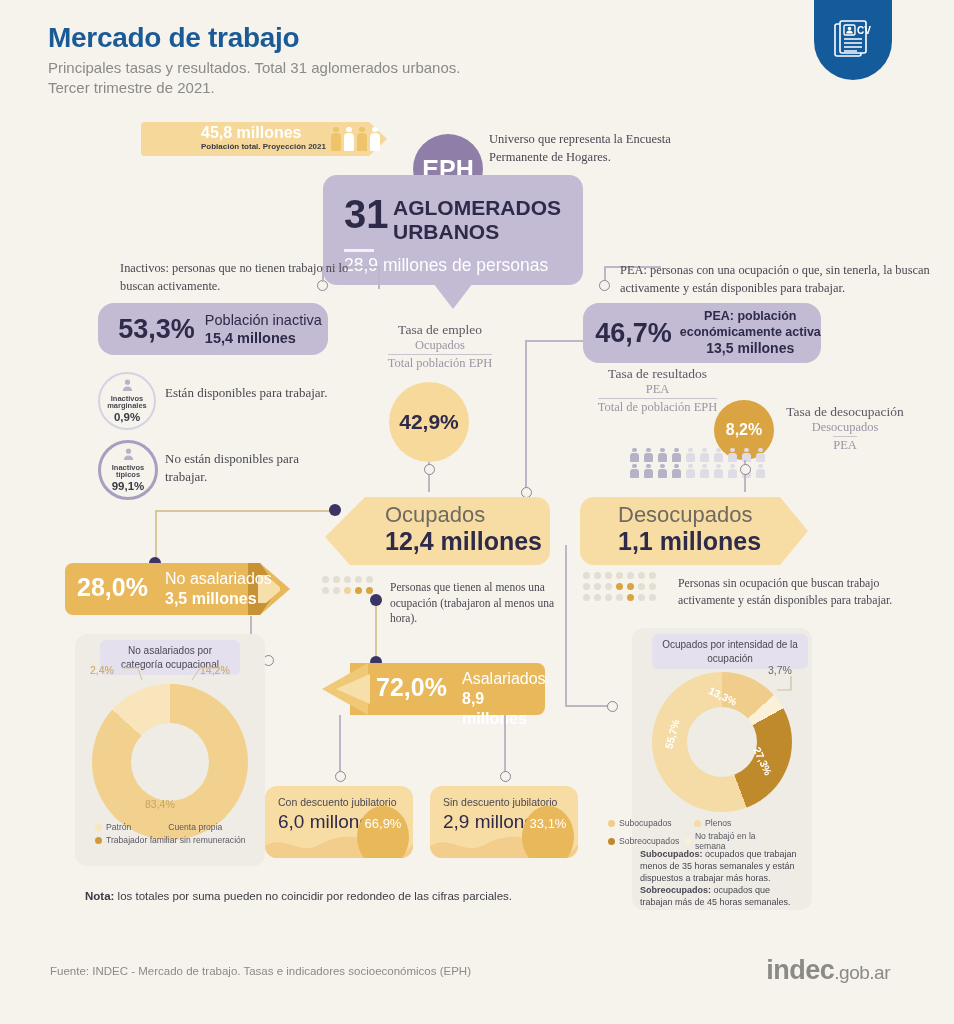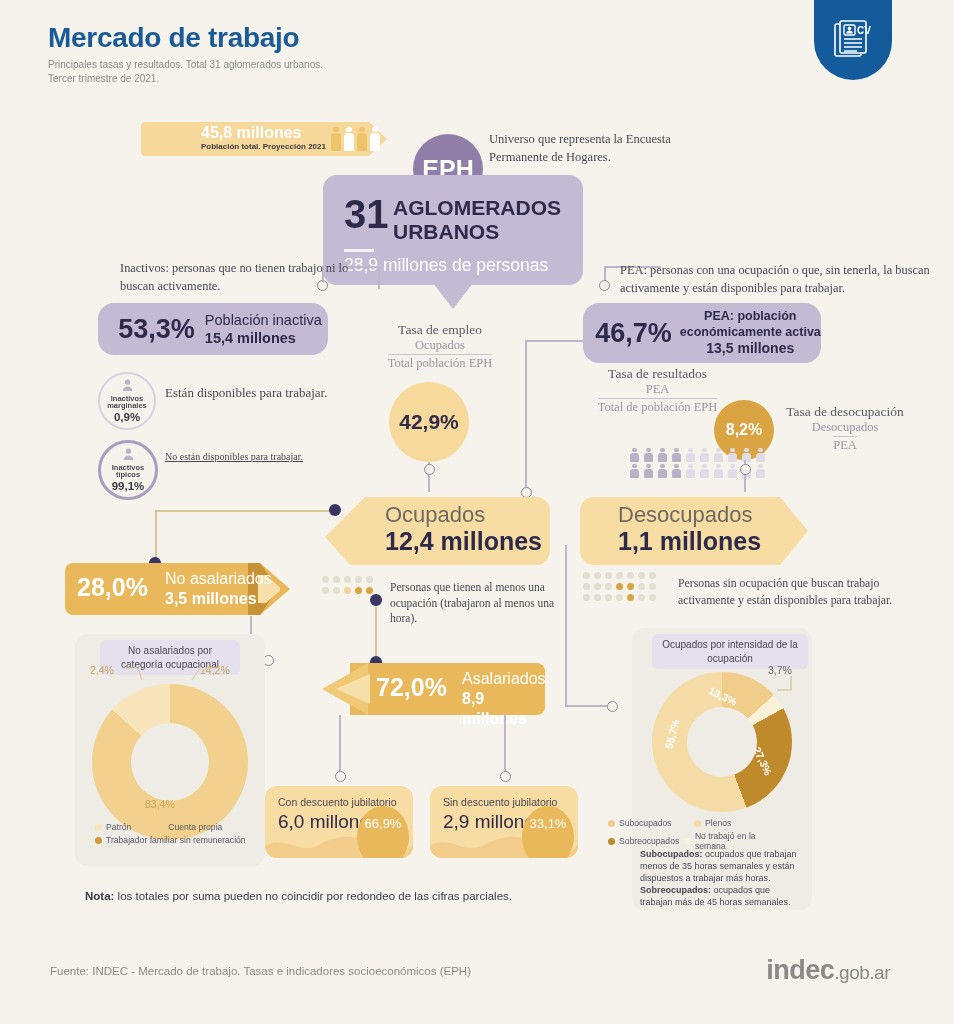--- a/index.html
+++ b/index.html
@@ -9,21 +9,21 @@
     font-family:"Liberation Sans",sans-serif;
     position:relative;overflow:hidden;
     color:#3b3a44;
   }
   .page{position:absolute;inset:0;}
   .abs{position:absolute;}
   .serif{font-family:"Liberation Serif",serif;}
 
   
   #header-title{left:48px;top:22px;font-size:28px;font-weight:bold;color:#1a5a96;letter-spacing:-.3px;}
-  #header-sub{left:48px;top:58px;font-size:10px;color:#8b8a86;line-height:1.35;width:480px;}
+  #header-sub{left:48px;top:58px;font-size:15px;color:#8b8a86;line-height:1.35;width:480px;}
 
   
   #cv-badge{right:62px;top:0;width:78px;height:80px;background:#145b9b;
     border-radius:0 0 39px 39px;display:flex;align-items:center;justify-content:center;}
 
   
   #pop-banner{left:141px;top:122px;width:246px;height:34px;}
   #pop-banner .bg{position:absolute;inset:0;background:#f5d89a;
      clip-path:polygon(0 0,228px 0,246px 17px,228px 34px,0 34px);border-radius:4px 0 0 4px;}
   #pop-banner .v{position:absolute;left:60px;top:2px;font-size:16px;font-weight:bold;color:#ffffff;}
@@ -64,21 +64,21 @@
 
   
   .ring{position:absolute;width:54px;height:54px;border-radius:50%;
      display:flex;flex-direction:column;align-items:center;justify-content:center;
      font-size:7.5px;font-weight:bold;color:#4a4752;line-height:1.05;text-align:center;background:#f5f3ec;}
   #ring-marg{left:98px;top:372px;border:2px solid #d7d2e2;}
   #ring-tip{left:98px;top:440px;border:3px solid #a99dc0;}
   .ring .pc{font-size:11.5px;color:#3b3a44;margin-top:1px;}
   .ring .pi{color:#b8b2c8;margin-bottom:1px;}
   #marg-txt{left:165px;top:384px;width:170px;font-size:13px;line-height:1.4;color:#4a4752;}
-  #tip-txt{left:165px;top:450px;width:175px;font-size:10px;line-height:1.4;color:#4a4752;text-decoration:underline;}
+  #tip-txt{left:165px;top:450px;width:175px;font-size:13px;line-height:1.4;color:#4a4752;}
 
   
   .formula{position:absolute;text-align:center;color:#9a95a5;}
   .formula .t1{font-size:13.5px;color:#5c5866;}
   .formula .num{font-size:12.5px;}
   .formula .den{font-size:12.5px;border-top:1px solid #c8c4ce;padding-top:1px;display:inline-block;}
   #f-empleo{left:370px;top:322px;width:140px;}
   #f-actividad{left:570px;top:366px;width:175px;}
   #f-desoc{left:775px;top:404px;width:140px;}
 

